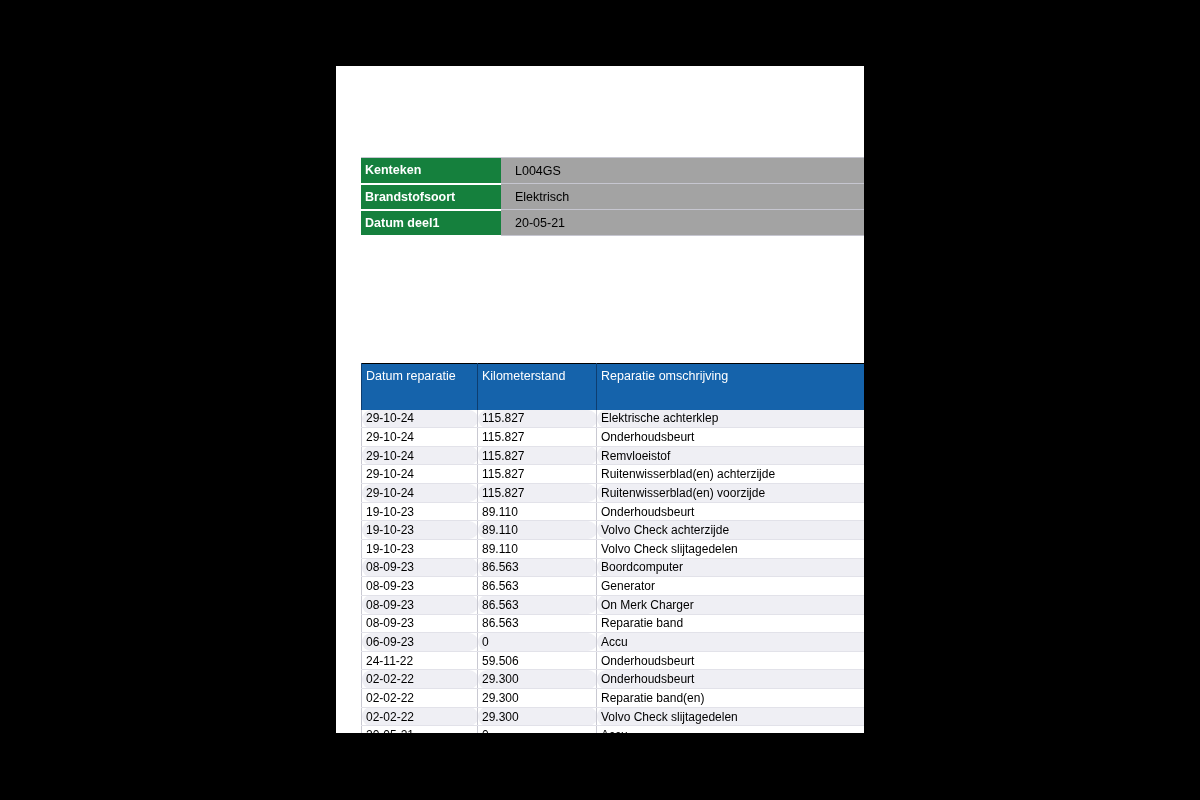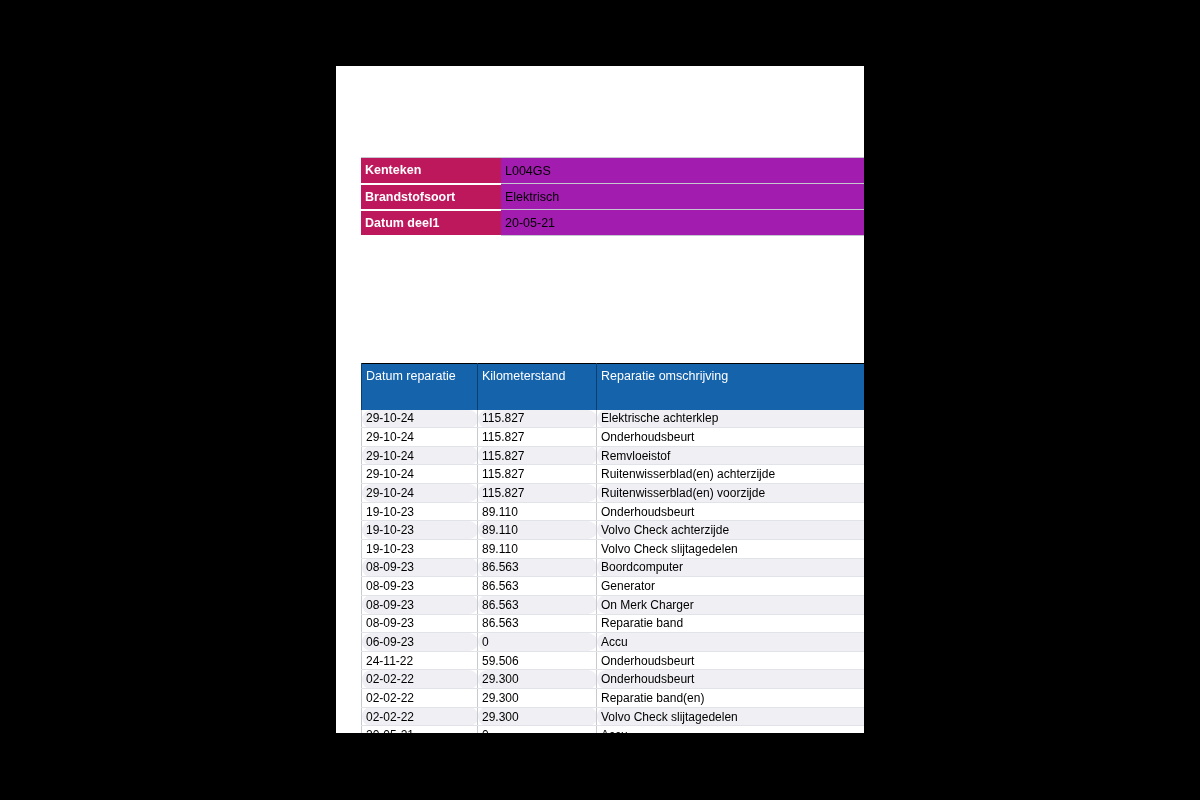--- a/index.html
+++ b/index.html
@@ -43,32 +43,32 @@
     left: 25px;
     top: 91px;
     width: 720px;
     border-collapse: collapse;
     table-layout: fixed;
     border-top: 1px solid #c6c6d0;
   }
   .info-table tr { height: 26px; }
   .info-table th {
     width: 136px;
-    background: #be185d;
+    background: #15803d;
     color: #ffffff;
     font-weight: bold;
     font-size: 12.5px;
     text-align: left;
     padding: 0 0 0 4px;
     border-bottom: 2px solid #ffffff;
   }
   .info-table td {
-    background: #a21caf;
+    background: #a3a3a3;
     font-size: 12.5px;
-    padding: 0 0 0 4px;
+    padding: 0 0 0 14px;
     border-bottom: 1px solid #c6c6d0;
     white-space: nowrap;
     overflow: hidden;
   }
   
   .service-table {
     position: absolute;
     left: 25px;
     top: 297px;
     width: 720px;

